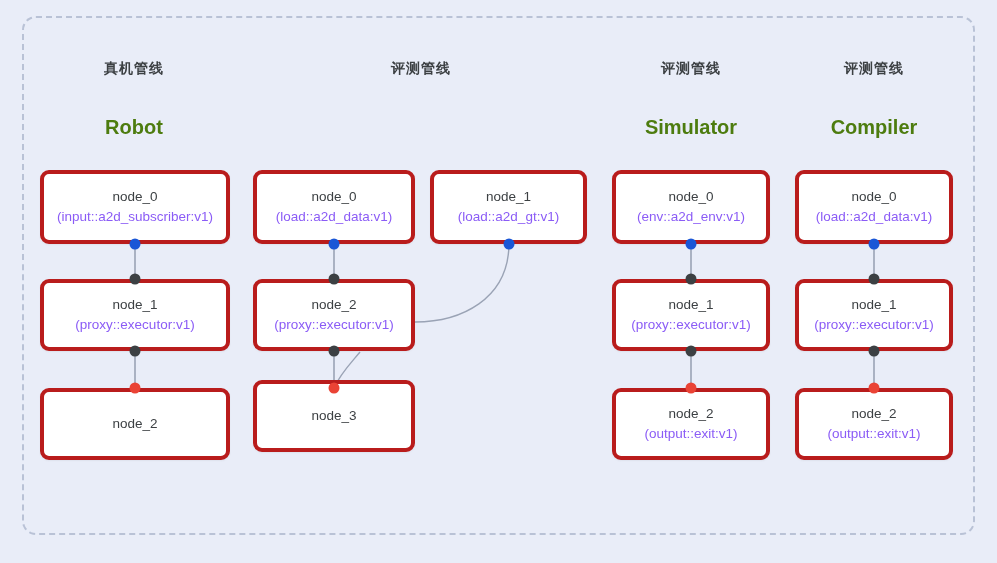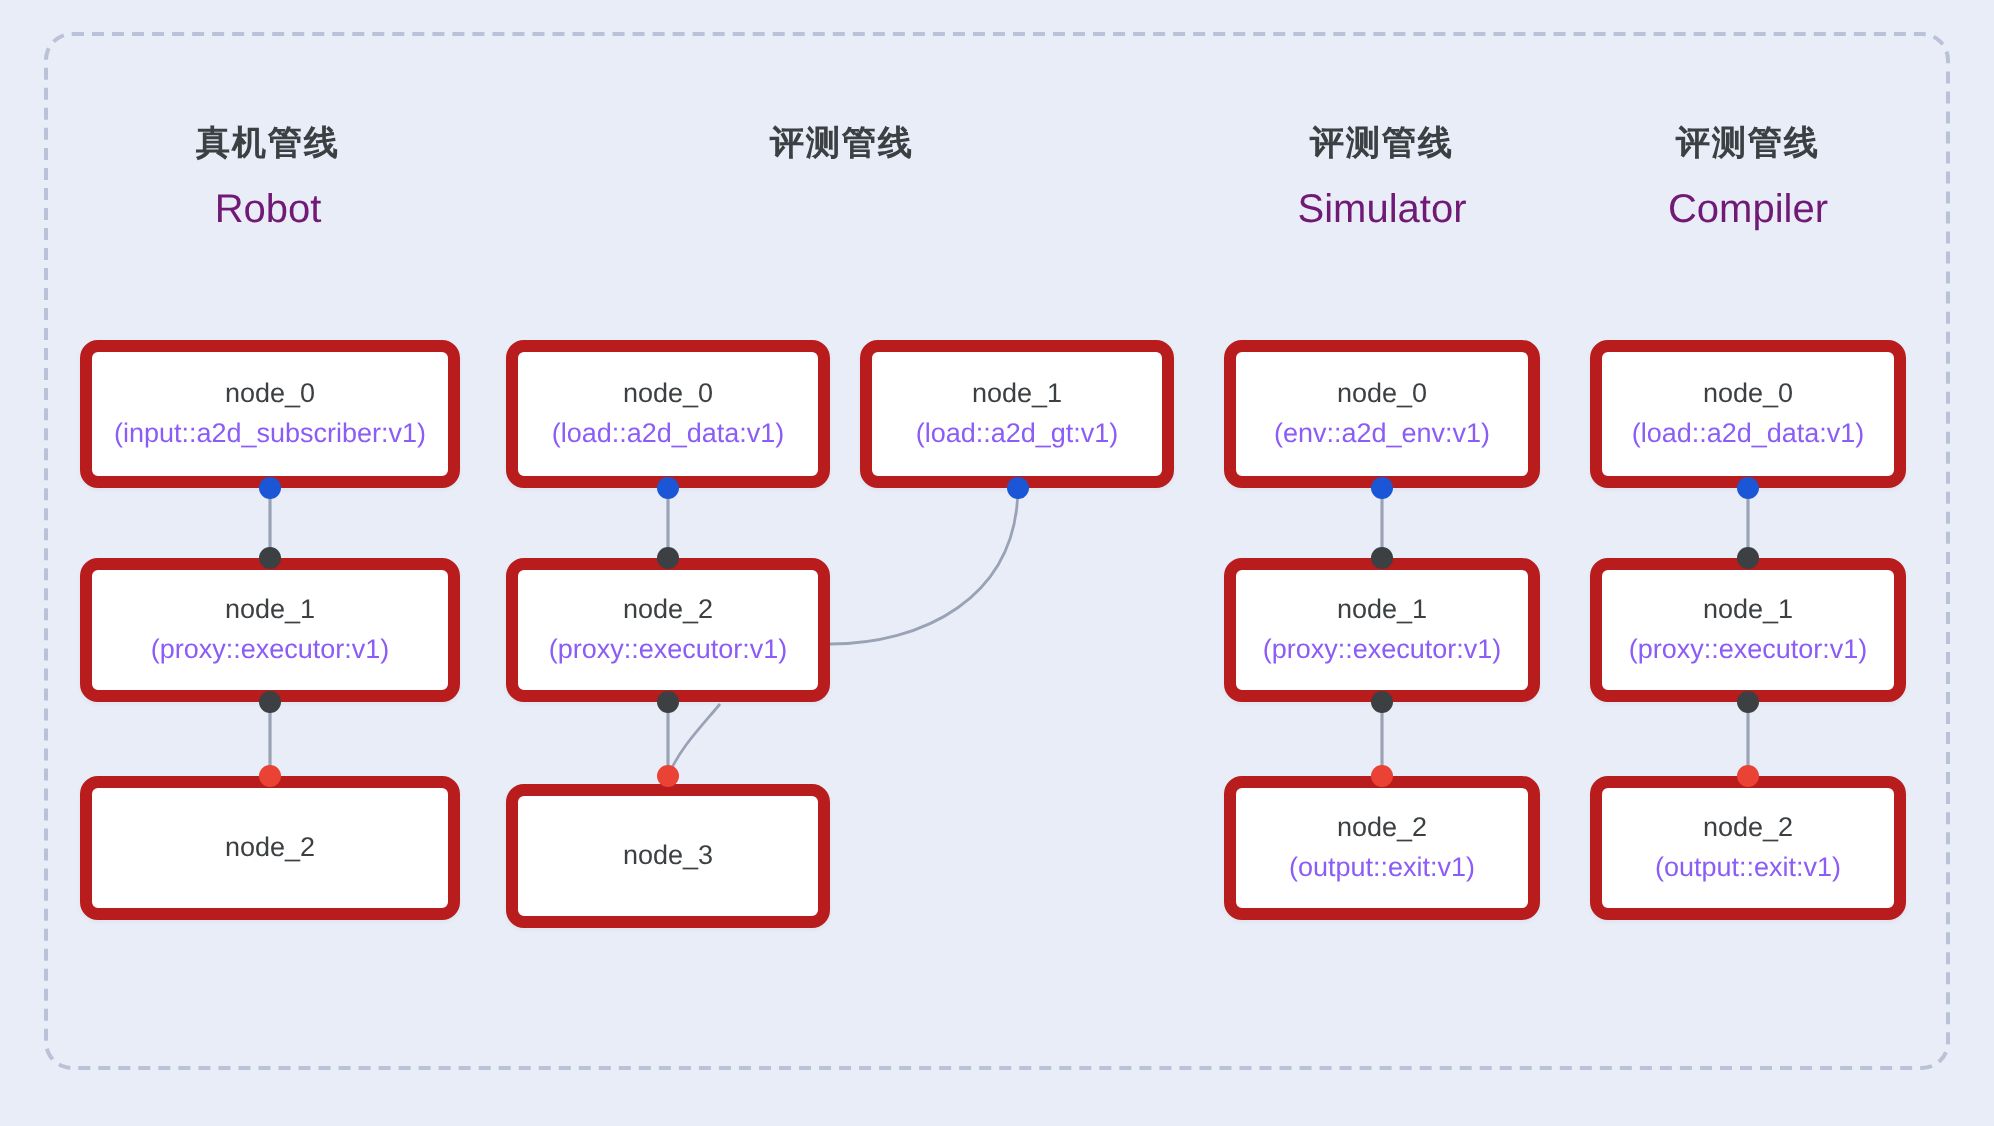--- a/index.html
+++ b/index.html
@@ -24,36 +24,37 @@
   .edges{
     position:absolute;left:0;top:0;width:997px;height:563px;
     pointer-events:none;
   }
   .col-head{
     position:absolute;
     text-align:center;
     width:240px;
   }
   .title-cn{
-    font-size:17px;
+    font-size:14px;
     font-weight:bold;
     color:#3c4043;
     letter-spacing:1px;
     white-space:nowrap;
   }
   .title-en{
     font-size:20px;
-    color:#701a75;
-    margin-top:11px;
+    color:#4d7c0f;
+    margin-top:38px;
     white-space:nowrap;
+    font-weight:bold;
   }
   .node{
     position:absolute;
     background:#ffffff;
-    border:6px solid #b91c1c;
+    border:4px solid #b91c1c;
     border-radius:9px;
     box-sizing:border-box;
     display:flex;
     flex-direction:column;
     align-items:center;
     justify-content:center;
     box-shadow:0 1px 2px rgba(60,64,67,0.06);
   }
   .node .nm{
     font-size:13.5px;
@@ -134,21 +135,21 @@
         <div class="nm">node_1</div>
         <div class="sig">(load::a2d_gt:v1)</div>
       </div>
       <div class="port blue" style="left: 508.5px; top: 244px;"></div>
       <div class="node" style="left: 253px; top: 279px; width: 162px; height: 72px;">
         <div class="nm">node_2</div>
         <div class="sig">(proxy::executor:v1)</div>
       </div>
       <div class="port dark" style="left: 334px; top: 351px;"></div>
       <div class="port dark" style="left: 334px; top: 279px;"></div>
-      <div class="node" style="left: 253px; top: 392px; width: 162px; height: 72px;">
+      <div class="node" style="left: 253px; top: 380px; width: 162px; height: 72px;">
         <div class="nm">node_3</div>
       </div>
       <div class="port red" style="left: 334px; top: 388px;"></div>
       <div class="node" style="left: 612px; top: 170px; width: 158px; height: 74px;">
         <div class="nm">node_0</div>
         <div class="sig">(env::a2d_env:v1)</div>
       </div>
       <div class="port blue" style="left: 691px; top: 244px;"></div>
       <div class="node" style="left: 612px; top: 279px; width: 158px; height: 72px;">
         <div class="nm">node_1</div>

